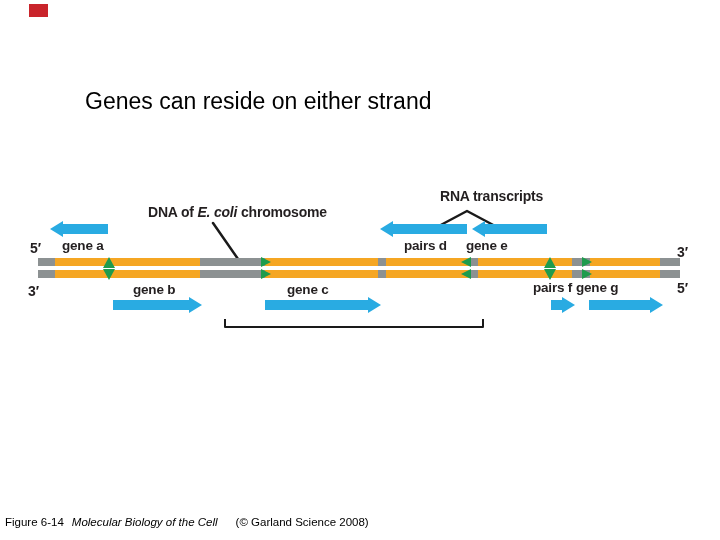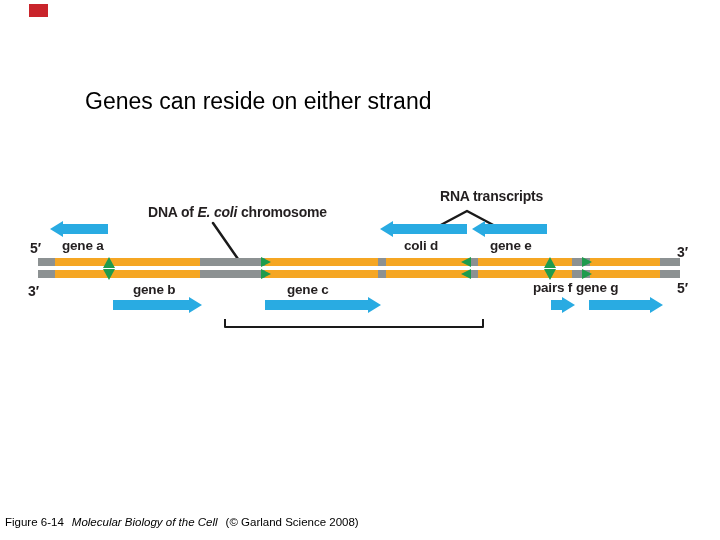--- a/index.html
+++ b/index.html
@@ -133,23 +133,23 @@
       <span class="ar-head"></span>
     </div>
   <div class="arrow right" style="left:589px;top:297px;width:74px;">
       <span class="ar-body"></span>
       <span class="ar-head"></span>
     </div>
 
   <div class="glabel" style="left:62px;top:238px;">gene a</div>
   <div class="glabel" style="left:133px;top:282px;">gene b</div>
   <div class="glabel" style="left:287px;top:282px;">gene c</div>
-  <div class="glabel" style="left:404px;top:238px;">coli d</div>
-  <div class="glabel" style="left:490px;top:238px;">gene e</div>
+  <div class="glabel" style="left:404px;top:238px;">pairs d</div>
+  <div class="glabel" style="left:466px;top:238px;">gene e</div>
   <div class="glabel" style="left:533px;top:280px;">pairs f</div>
   <div class="glabel" style="left:576px;top:280px;">gene g</div>
 
 
   <div class="abs" id="caption">
-    <span>Figure 6-14</span><span class="it" style="margin-left:8px;">Molecular Biology of the Cell</span><span style="margin-left:8px;">(© Garland Science 2008)</span>
+    <span>Figure 6-14</span><span class="it" style="margin-left:8px;">Molecular Biology of the Cell</span><span style="margin-left:18px;">(© Garland Science 2008)</span>
   </div>
 
 </div>
 
 </body></html>

